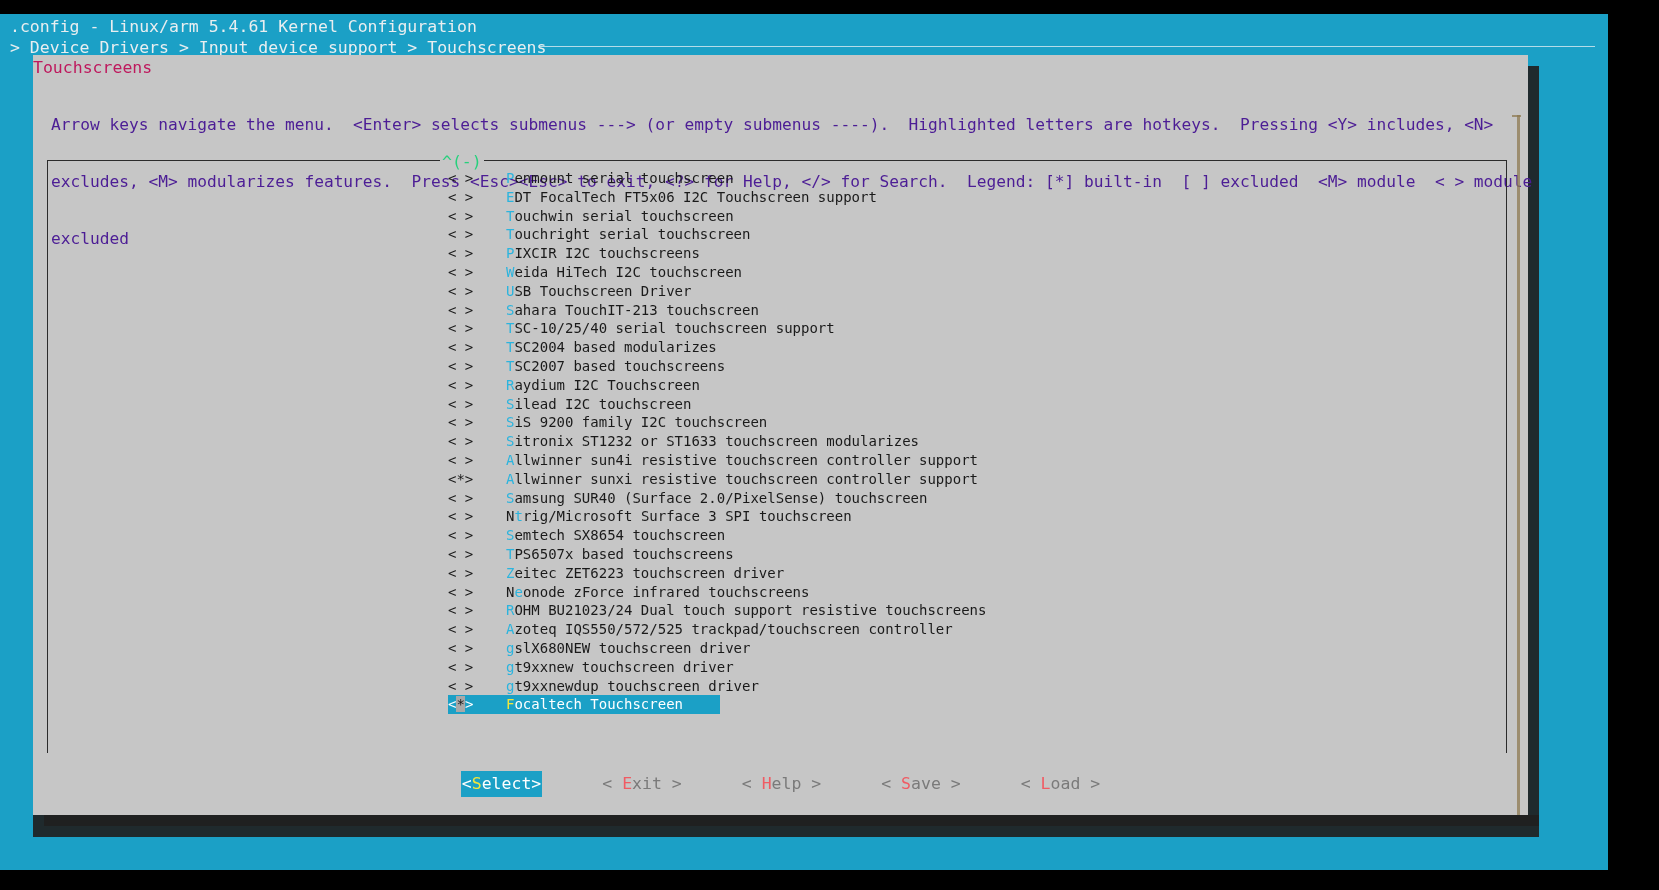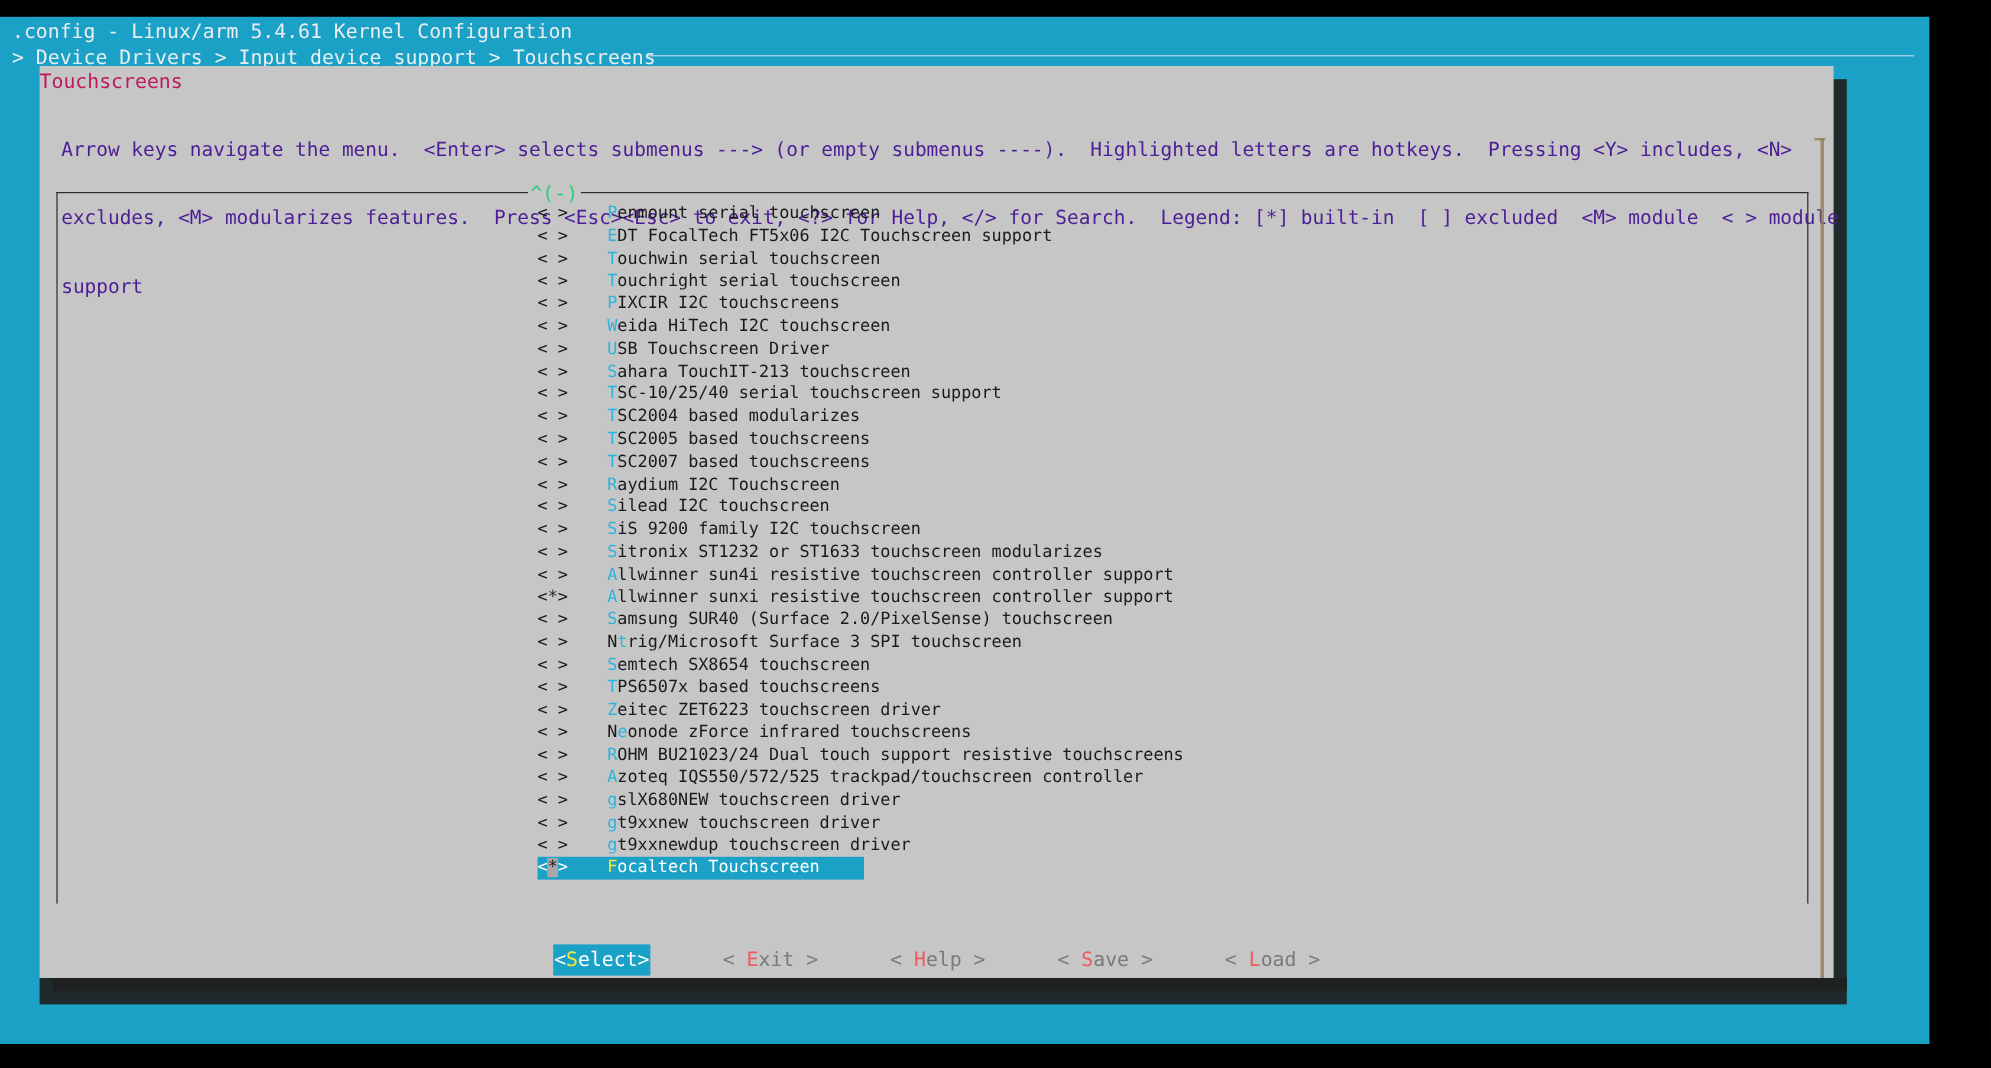--- a/index.html
+++ b/index.html
@@ -197,21 +197,21 @@
   .btn {
     display: inline-block;
     white-space: pre;
     margin: 0 30px;
     color: #7a7a7a;
   }
   .btn .bhot { color: #f05b63; }
   .btn.active {
     background: #1ba0c6;
     color: #ffffff;
-    margin: 16px 30px;
+    margin: 0 30px;
     padding: 0 1px;
   }
   .btn.active .bhot { color: #f2e63a; }
 
   
   .right-rail {
     position: absolute;
     left: 1484px;
     top: 60px;
     width: 3px;
@@ -269,38 +269,37 @@
   <div class="crumb-rule"></div>
 
   <div class="dialog-shadow"></div>
   <div class="dialog">
 
     <div class="dialog-title">Touchscreens</div>
 
     <div class="helptext">
       <div>Arrow keys navigate the menu.  &lt;Enter&gt; selects submenus ---&gt; (or empty submenus ----).  Highlighted letters are hotkeys.  Pressing &lt;Y&gt; includes, &lt;N&gt;</div>
       <div>excludes, &lt;M&gt; modularizes features.  Press &lt;Esc&gt;&lt;Esc&gt; to exit, &lt;?&gt; for Help, &lt;/&gt; for Search.  Legend: [*] built-in  [ ] excluded  &lt;M&gt; module  &lt; &gt; module</div>
-      <div>support</div>
+      <div>excluded</div>
     </div>
 
     <div class="menu-frame"></div>
     <div class="scroll-indicator">^(-)</div>
 
     <div class="menu-list" id="menu-list">
         <div class="menu-row"><span class="marker">&lt; &gt;   </span><span class="hot">P</span><span class="rest">enmount serial touchscreen</span></div>
         <div class="menu-row"><span class="marker">&lt; &gt;   </span><span class="hot">E</span><span class="rest">DT FocalTech FT5x06 I2C Touchscreen support</span></div>
         <div class="menu-row"><span class="marker">&lt; &gt;   </span><span class="hot">T</span><span class="rest">ouchwin serial touchscreen</span></div>
         <div class="menu-row"><span class="marker">&lt; &gt;   </span><span class="hot">T</span><span class="rest">ouchright serial touchscreen</span></div>
         <div class="menu-row"><span class="marker">&lt; &gt;   </span><span class="hot">P</span><span class="rest">IXCIR I2C touchscreens</span></div>
         <div class="menu-row"><span class="marker">&lt; &gt;   </span><span class="hot">W</span><span class="rest">eida HiTech I2C touchscreen</span></div>
         <div class="menu-row"><span class="marker">&lt; &gt;   </span><span class="hot">U</span><span class="rest">SB Touchscreen Driver</span></div>
         <div class="menu-row"><span class="marker">&lt; &gt;   </span><span class="hot">S</span><span class="rest">ahara TouchIT-213 touchscreen</span></div>
         <div class="menu-row"><span class="marker">&lt; &gt;   </span><span class="hot">T</span><span class="rest">SC-10/25/40 serial touchscreen support</span></div>
         <div class="menu-row"><span class="marker">&lt; &gt;   </span><span class="hot">T</span><span class="rest">SC2004 based modularizes</span></div>
-        <div class="menu-row"><span class="marker">&lt; &gt;   </span><span class="hot">T</span><span class="rest">SC2005 based touchscreens</span></div>
         <div class="menu-row"><span class="marker">&lt; &gt;   </span><span class="hot">T</span><span class="rest">SC2007 based touchscreens</span></div>
         <div class="menu-row"><span class="marker">&lt; &gt;   </span><span class="hot">R</span><span class="rest">aydium I2C Touchscreen</span></div>
         <div class="menu-row"><span class="marker">&lt; &gt;   </span><span class="hot">S</span><span class="rest">ilead I2C touchscreen</span></div>
         <div class="menu-row"><span class="marker">&lt; &gt;   </span><span class="hot">S</span><span class="rest">iS 9200 family I2C touchscreen</span></div>
         <div class="menu-row"><span class="marker">&lt; &gt;   </span><span class="hot">S</span><span class="rest">itronix ST1232 or ST1633 touchscreen modularizes</span></div>
         <div class="menu-row"><span class="marker">&lt; &gt;   </span><span class="hot">A</span><span class="rest">llwinner sun4i resistive touchscreen controller support</span></div>
         <div class="menu-row"><span class="marker">&lt;*&gt;   </span><span class="hot">A</span><span class="rest">llwinner sunxi resistive touchscreen controller support</span></div>
         <div class="menu-row"><span class="marker">&lt; &gt;   </span><span class="hot">S</span><span class="rest">amsung SUR40 (Surface 2.0/PixelSense) touchscreen</span></div>
         <div class="menu-row"><span class="marker">&lt; &gt;   </span><span class="rest">N</span><span class="hot">t</span><span class="rest">rig/Microsoft Surface 3 SPI touchscreen</span></div>
         <div class="menu-row"><span class="marker">&lt; &gt;   </span><span class="hot">S</span><span class="rest">emtech SX8654 touchscreen</span></div>

